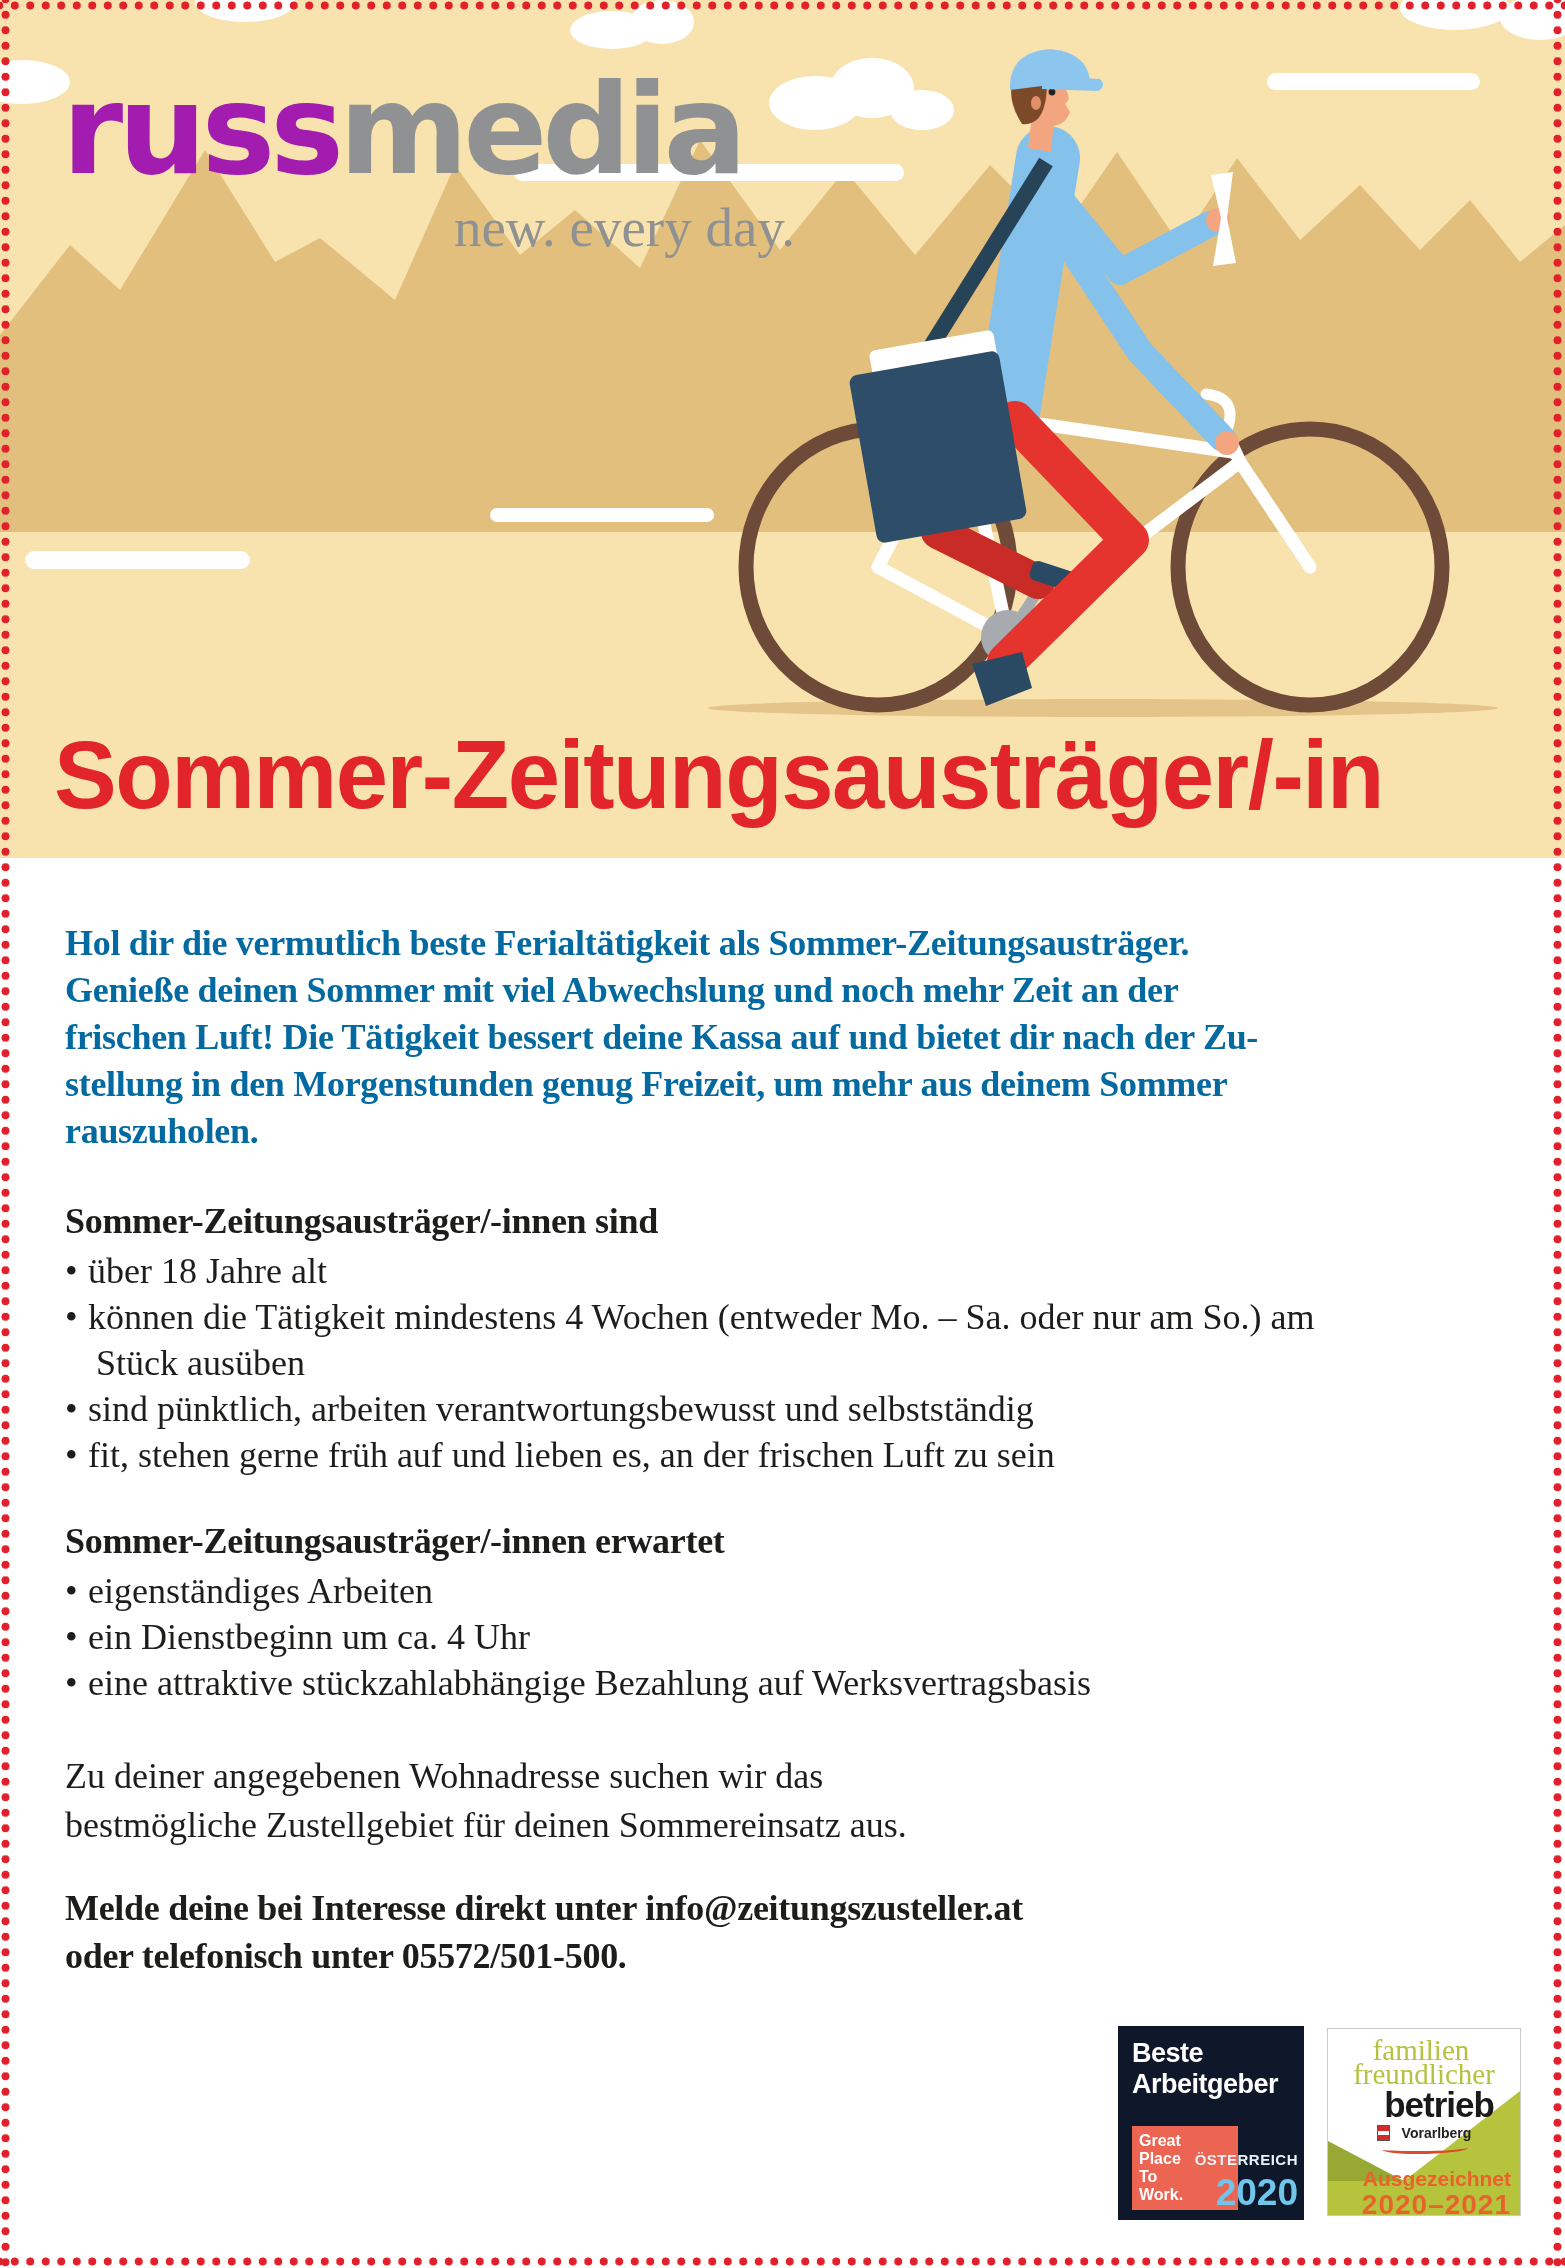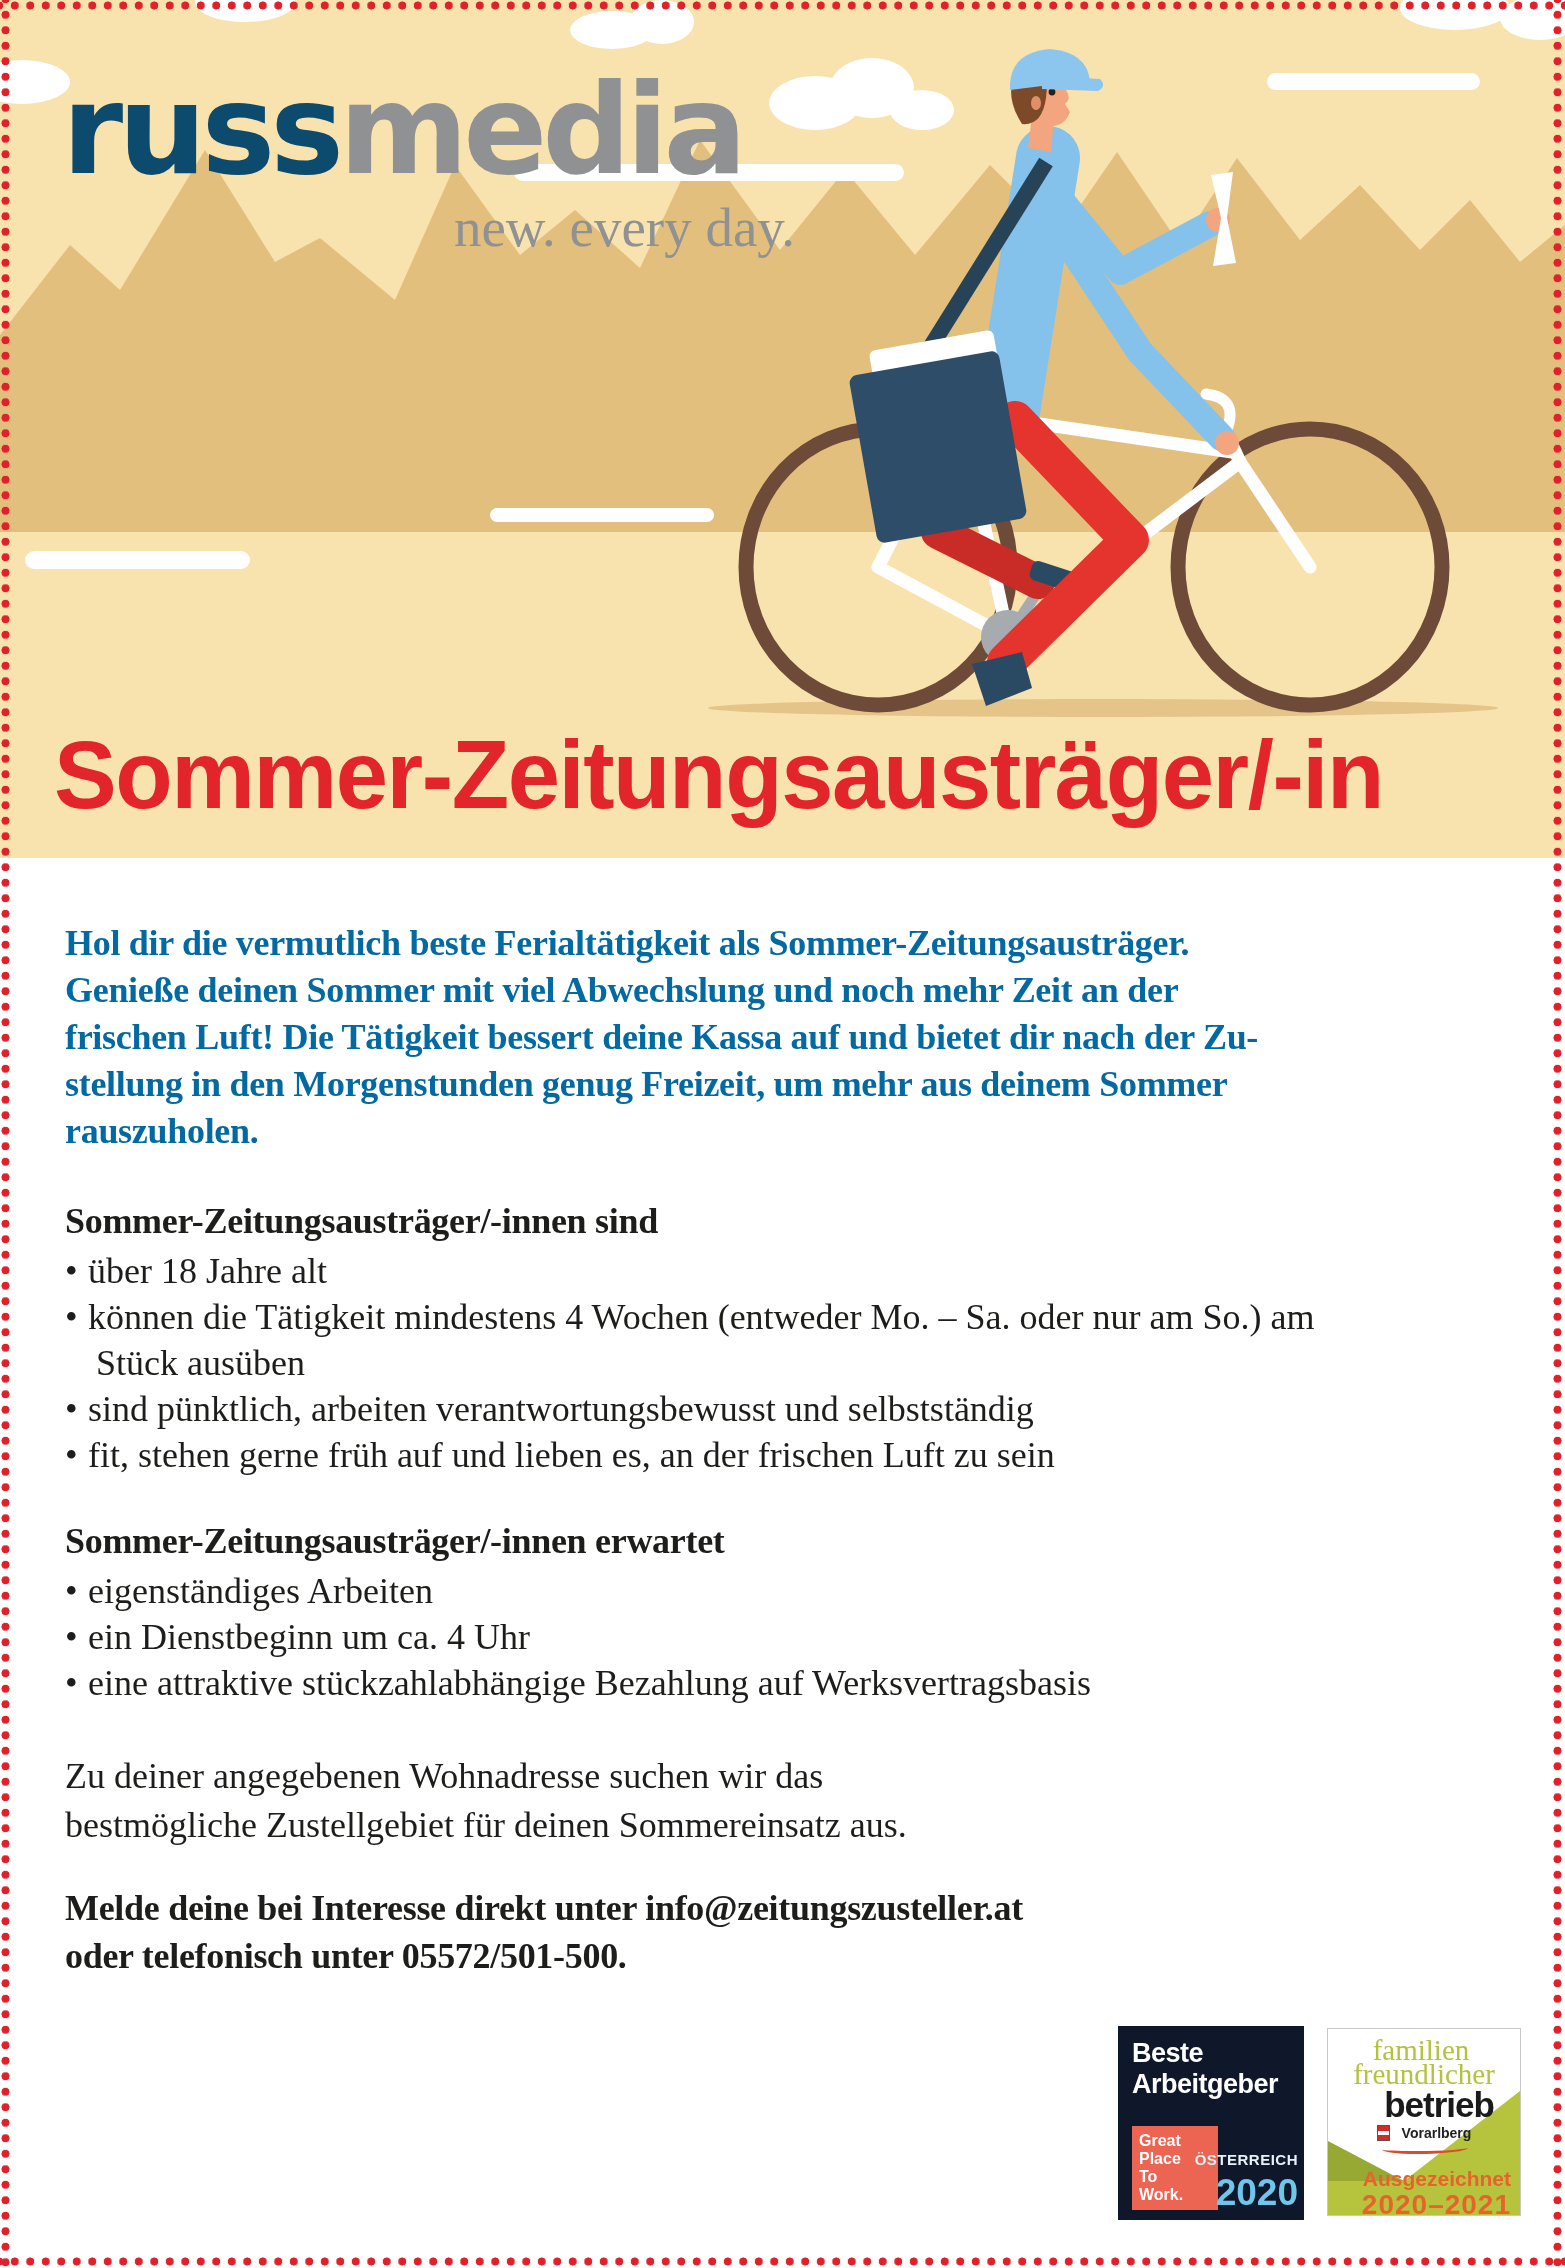--- a/index.html
+++ b/index.html
@@ -14,21 +14,21 @@
   .dots-v{position:absolute;top:0;bottom:0;width:11px;z-index:60;
     background-image:radial-gradient(circle,#e0202a 0 3.8px,rgba(224,32,42,0) 4.3px);
     background-size:11px 15.5px;background-position:50% 7px;background-repeat:repeat-y;}
   .dots-left{left:0;}
   .dots-right{right:2px;}
   
   .hero{position:absolute;left:0;top:0;width:1565px;height:858px;}
   .hero-art{position:absolute;left:0;top:0;}
   .logo{position:absolute;left:62px;top:68px;font-family:"DejaVu Sans",sans-serif;
         font-weight:bold;font-size:124px;line-height:1;letter-spacing:-5px;z-index:5;}
-  .logo .p1{color:#0c4a6e;}
+  .logo .p1{color:#a21caf;}
   .logo .p2{color:#8f9193;}
   .tagline{position:absolute;left:330px;top:196px;width:465px;text-align:right;
         font-family:"Liberation Serif",serif;font-size:55px;color:#8f9193;z-index:5;}
   .kicker{position:absolute;left:56px;top:628px;font-size:43px;font-weight:bold;
         color:#e2252b;letter-spacing:-0.5px;z-index:5;}
   .hero-title{position:absolute;left:54px;top:726px;font-family:"Liberation Sans",sans-serif;
         font-weight:800;font-size:97px;line-height:1.02;color:#e2252b;letter-spacing:-1.5px;
         white-space:nowrap;transform:scaleX(.97);transform-origin:left top;z-index:5;}
   
   .line{white-space:nowrap;}
@@ -41,21 +41,21 @@
   .bdot{width:23px;flex:0 0 23px;}
   .bline2{padding-left:8px;}
   .para{position:absolute;left:65px;top:1752px;font-size:36px;line-height:49px;color:#1d1d1b;}
   .contact{position:absolute;left:65px;top:1884px;font-size:36px;line-height:48px;
         font-weight:bold;color:#1d1d1b;letter-spacing:-0.3px;}
   
   .badge-gptw{position:absolute;left:1118px;top:2026px;width:186px;height:194px;
         background:#0f172a;font-family:"Liberation Sans",sans-serif;}
   .gptw-title{position:absolute;left:14px;top:12px;color:#ffffff;font-weight:bold;
         font-size:27px;line-height:31px;letter-spacing:-0.5px;}
-  .gptw-box{position:absolute;left:14px;bottom:10px;width:86px;height:84px;background:#ec6553;
+  .gptw-box{position:absolute;left:14px;bottom:10px;width:106px;height:84px;background:#ec6553;
         color:#ffffff;font-weight:bold;font-size:16px;line-height:18px;padding:6px 0 0 7px;
         box-sizing:border-box;}
   .gptw-country{position:absolute;right:6px;bottom:52px;color:#e6f2f8;font-weight:bold;
         font-size:15px;letter-spacing:0.5px;}
   .gptw-year{position:absolute;right:6px;bottom:6px;color:#6fc5ea;font-weight:bold;font-size:37px;}
   .badge-ffb{position:absolute;left:1327px;top:2028px;width:194px;height:188px;background:#ffffff;
         border:1px solid #c9c9c9;box-sizing:border-box;font-family:"Liberation Sans",sans-serif;
         overflow:hidden;}
   .ffb-green{position:absolute;left:0;top:0;}
   .ffb-w1{position:absolute;left:0;right:6px;top:8px;text-align:center;

